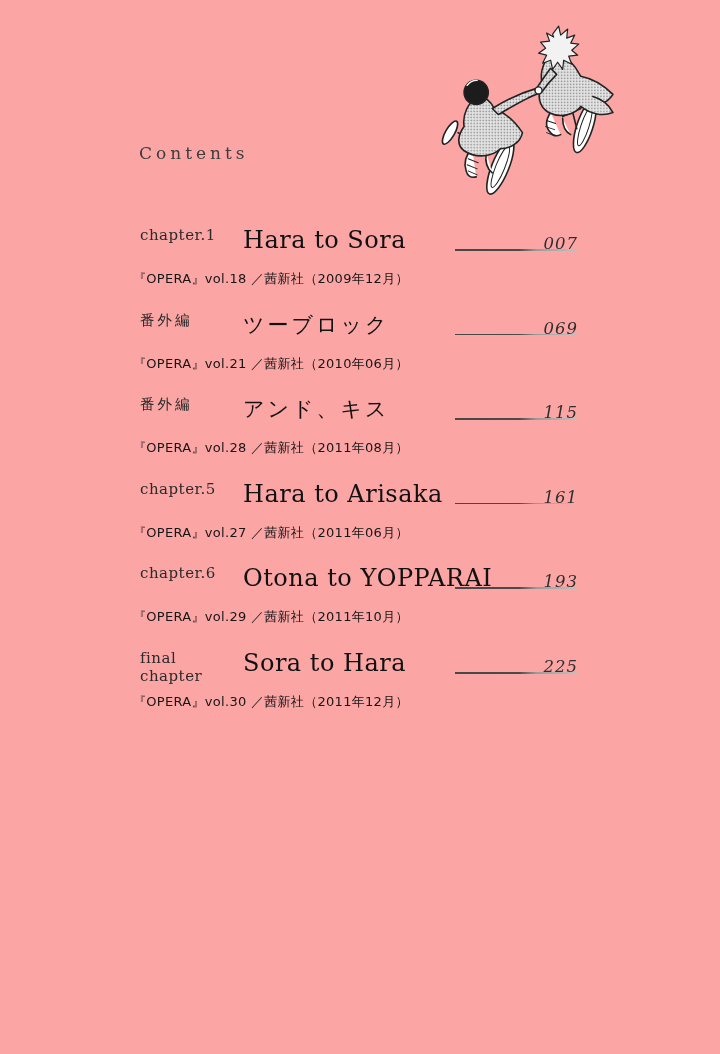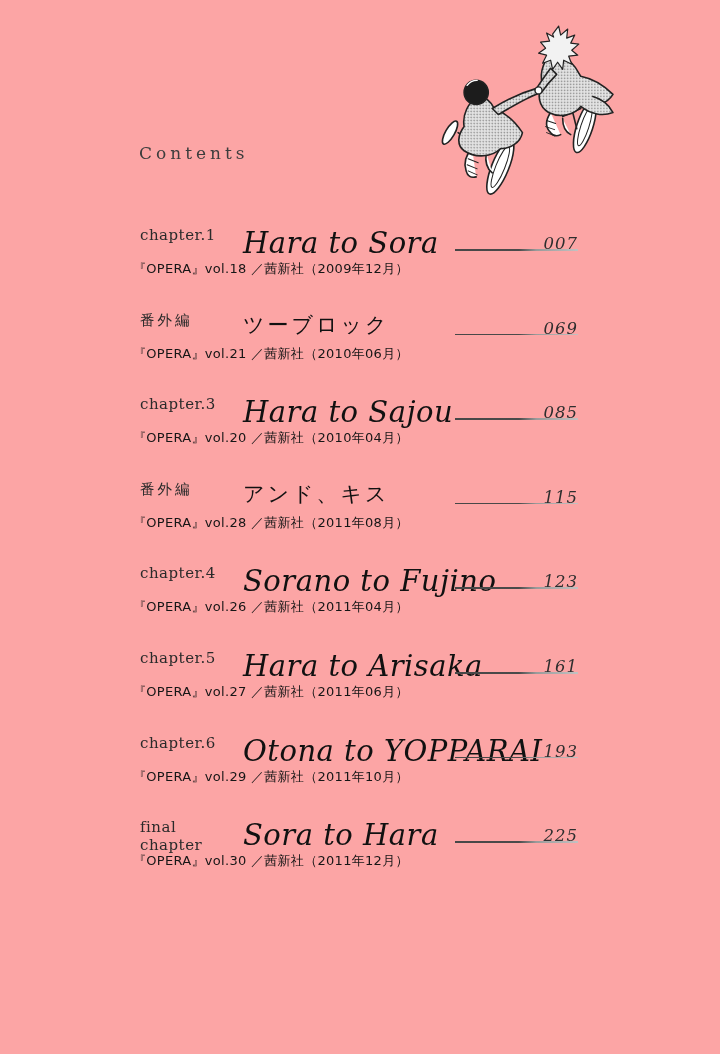--- a/index.html
+++ b/index.html
@@ -48,22 +48,21 @@
   }
   .chapter-label {
     width: 103px;
     flex: 0 0 103px;
     font-size: 15px;
     letter-spacing: 0.5px;
     color: #2a2a2a;
   }
   .toc-row.kana .chapter-label { letter-spacing: 3px; font-size: 14.5px; }
   .chapter-title {
-    font-style: italic;
-    font-size: 29px;
+    font-size: 24px;
     letter-spacing: 0.5px;
     color: #111;
     white-space: nowrap;
   }
   .toc-row.kana .chapter-title {
     font-style: normal;
     font-size: 21px;
     letter-spacing: 3px;
   }
   .page-rule {
@@ -77,21 +76,21 @@
   .page-number {
     position: absolute;
     right: 0;
     top: 12px;
     font-style: italic;
     font-size: 16.5px;
     letter-spacing: 1px;
     color: #2e2e2e;
   }
   .row-sub {
-    margin-top: 2px;
+    margin-top: 12px;
     margin-left: -7px;
     font-family: "DejaVu Sans", "Liberation Sans", sans-serif;
     font-size: 13px;
     letter-spacing: 0.3px;
     color: #161616;
     white-space: nowrap;
   }
 </style>
 </head>
 <body>
@@ -158,49 +157,31 @@
   <div class="toc-row kana">
     <div class="row-top">
       <span class="chapter-label">番外編</span>
       <span class="chapter-title">ツーブロック</span>
       <span class="page-rule"></span>
       <span class="page-number">069</span>
     </div>
     <div class="row-sub">『OPERA』vol.21 ／茜新社（2010年06月）</div>
   </div>
 
-  <div class="toc-row">
-    <div class="row-top">
-      <span class="chapter-label">chapter.3</span>
-      <span class="chapter-title">Hara to Sajou</span>
-      <span class="page-rule"></span>
-      <span class="page-number">085</span>
-    </div>
-    <div class="row-sub">『OPERA』vol.20 ／茜新社（2010年04月）</div>
-  </div>
 
   <div class="toc-row kana">
     <div class="row-top">
       <span class="chapter-label">番外編</span>
       <span class="chapter-title">アンド、キス</span>
       <span class="page-rule"></span>
       <span class="page-number">115</span>
     </div>
     <div class="row-sub">『OPERA』vol.28 ／茜新社（2011年08月）</div>
   </div>
 
-  <div class="toc-row">
-    <div class="row-top">
-      <span class="chapter-label">chapter.4</span>
-      <span class="chapter-title">Sorano to Fujino</span>
-      <span class="page-rule"></span>
-      <span class="page-number">123</span>
-    </div>
-    <div class="row-sub">『OPERA』vol.26 ／茜新社（2011年04月）</div>
-  </div>
 
   <div class="toc-row">
     <div class="row-top">
       <span class="chapter-label">chapter.5</span>
       <span class="chapter-title">Hara to Arisaka</span>
       <span class="page-rule"></span>
       <span class="page-number">161</span>
     </div>
     <div class="row-sub">『OPERA』vol.27 ／茜新社（2011年06月）</div>
   </div>

